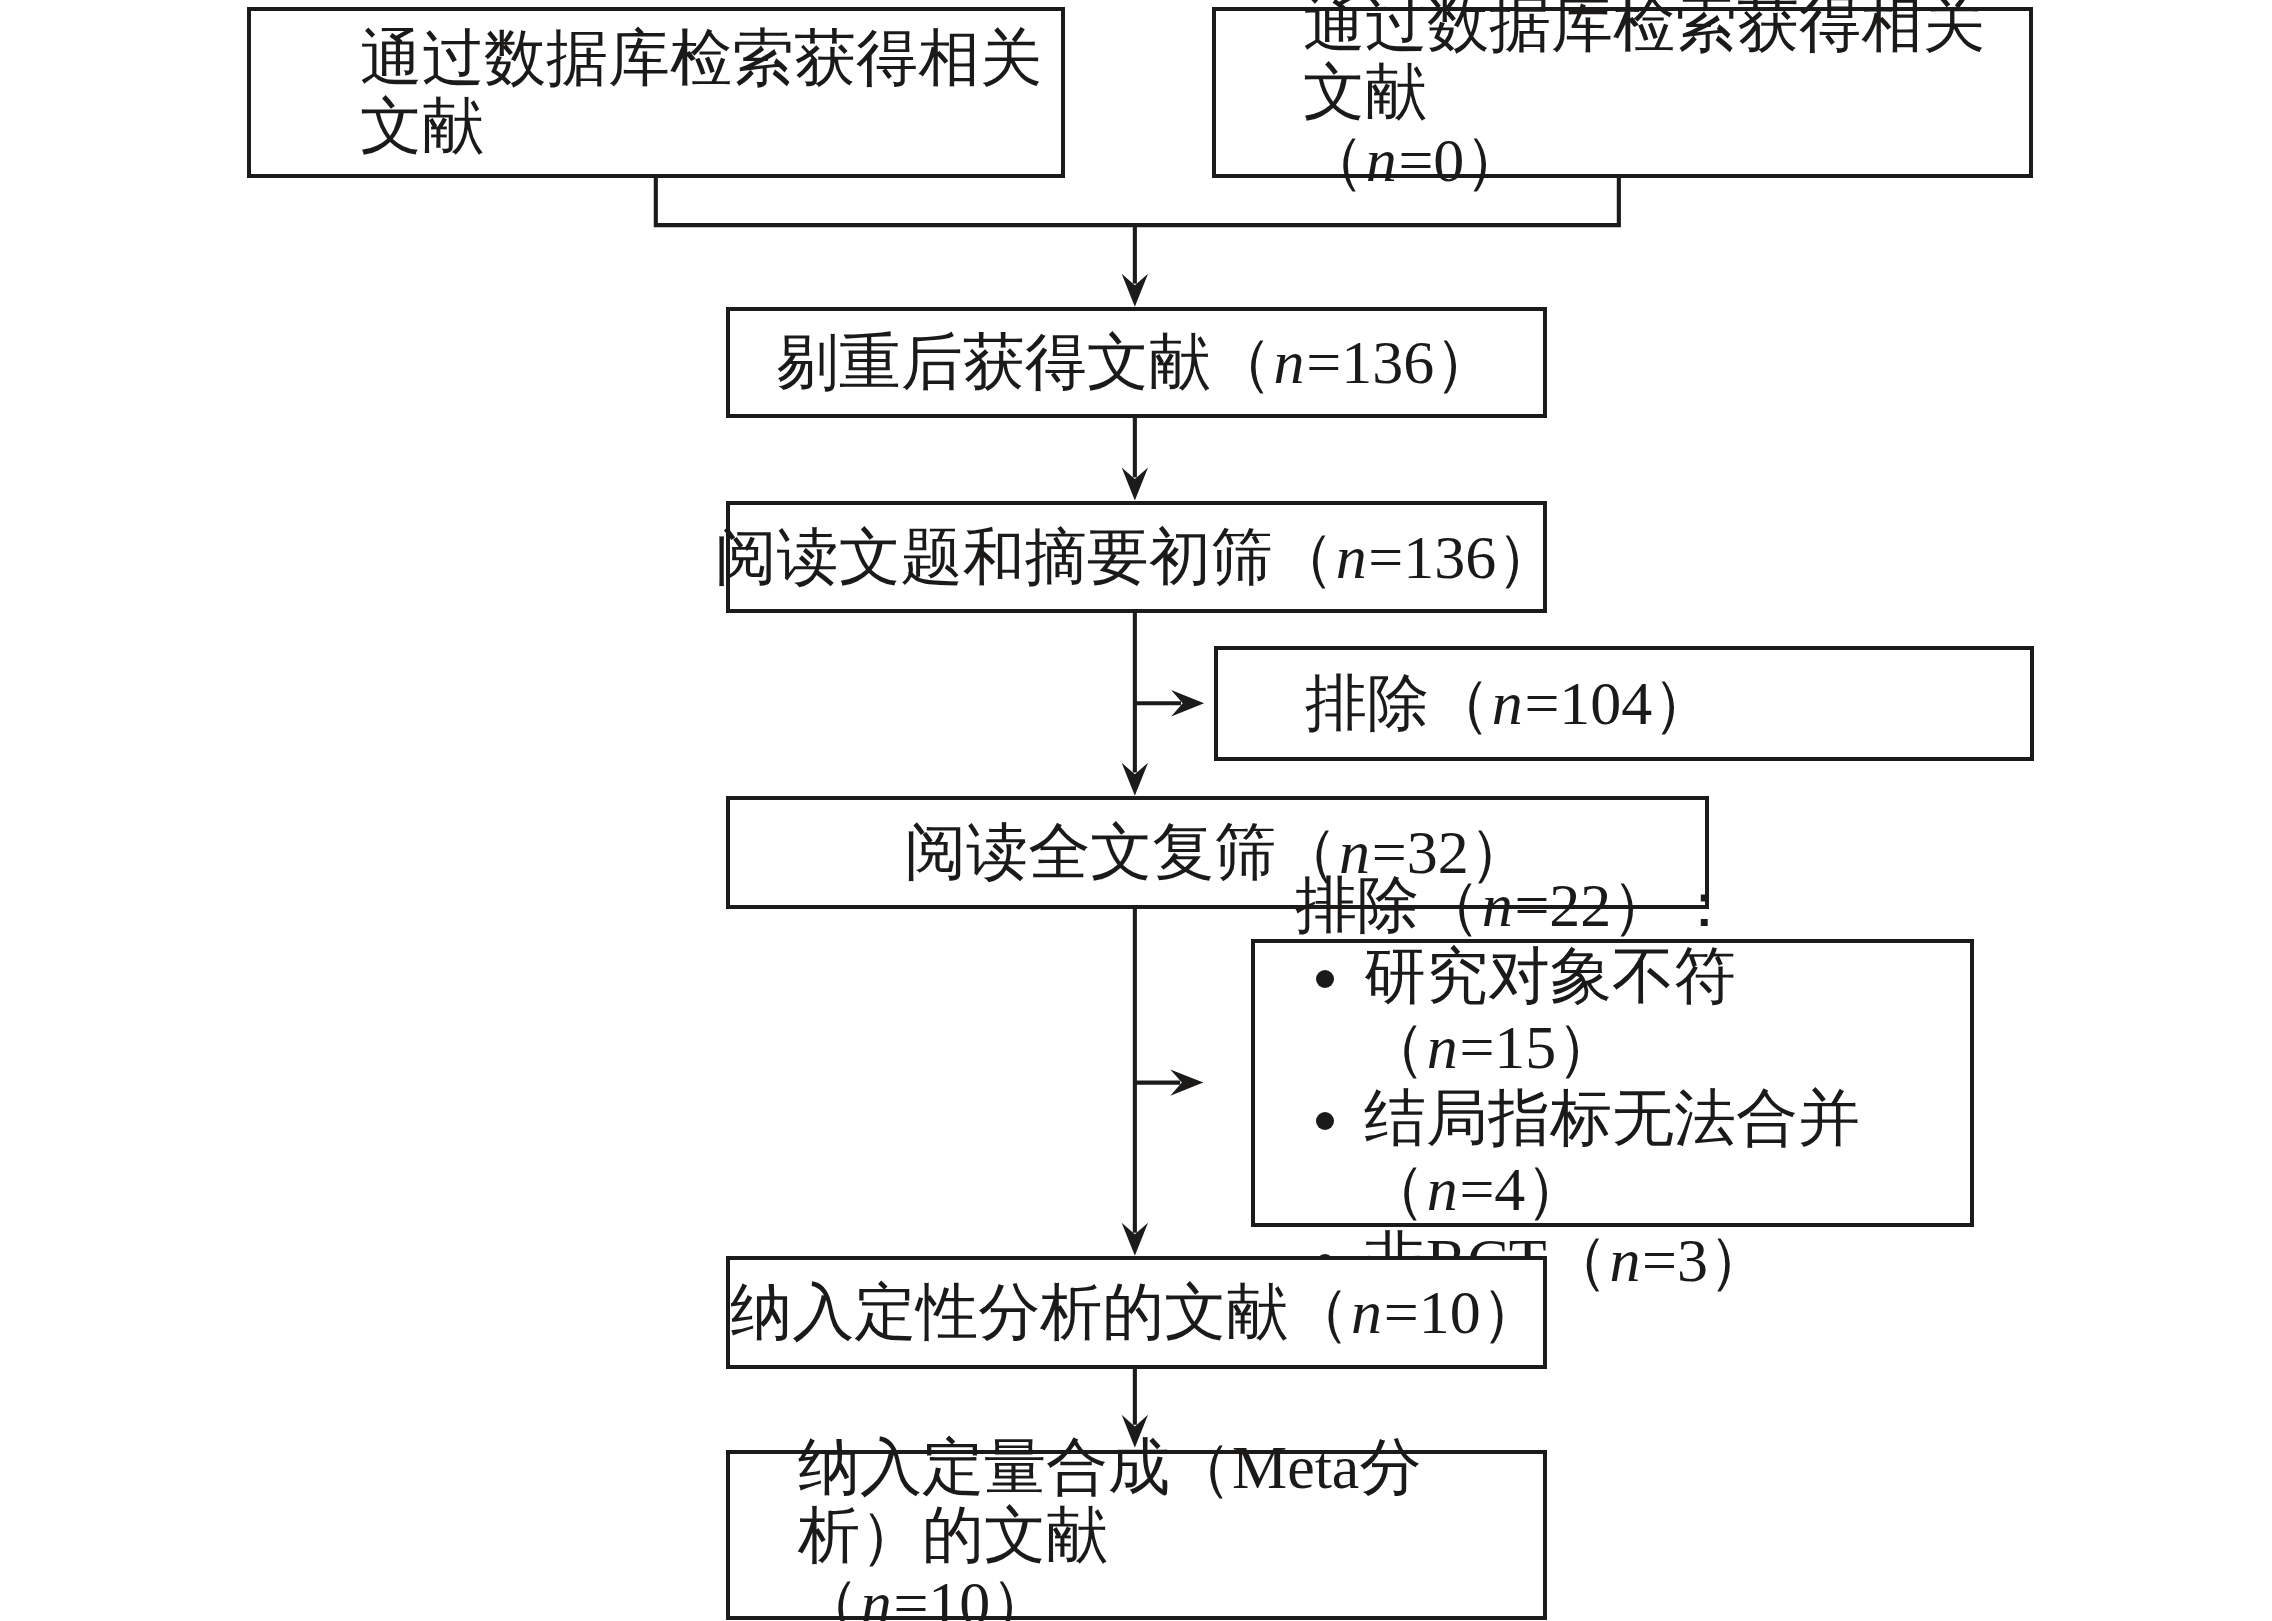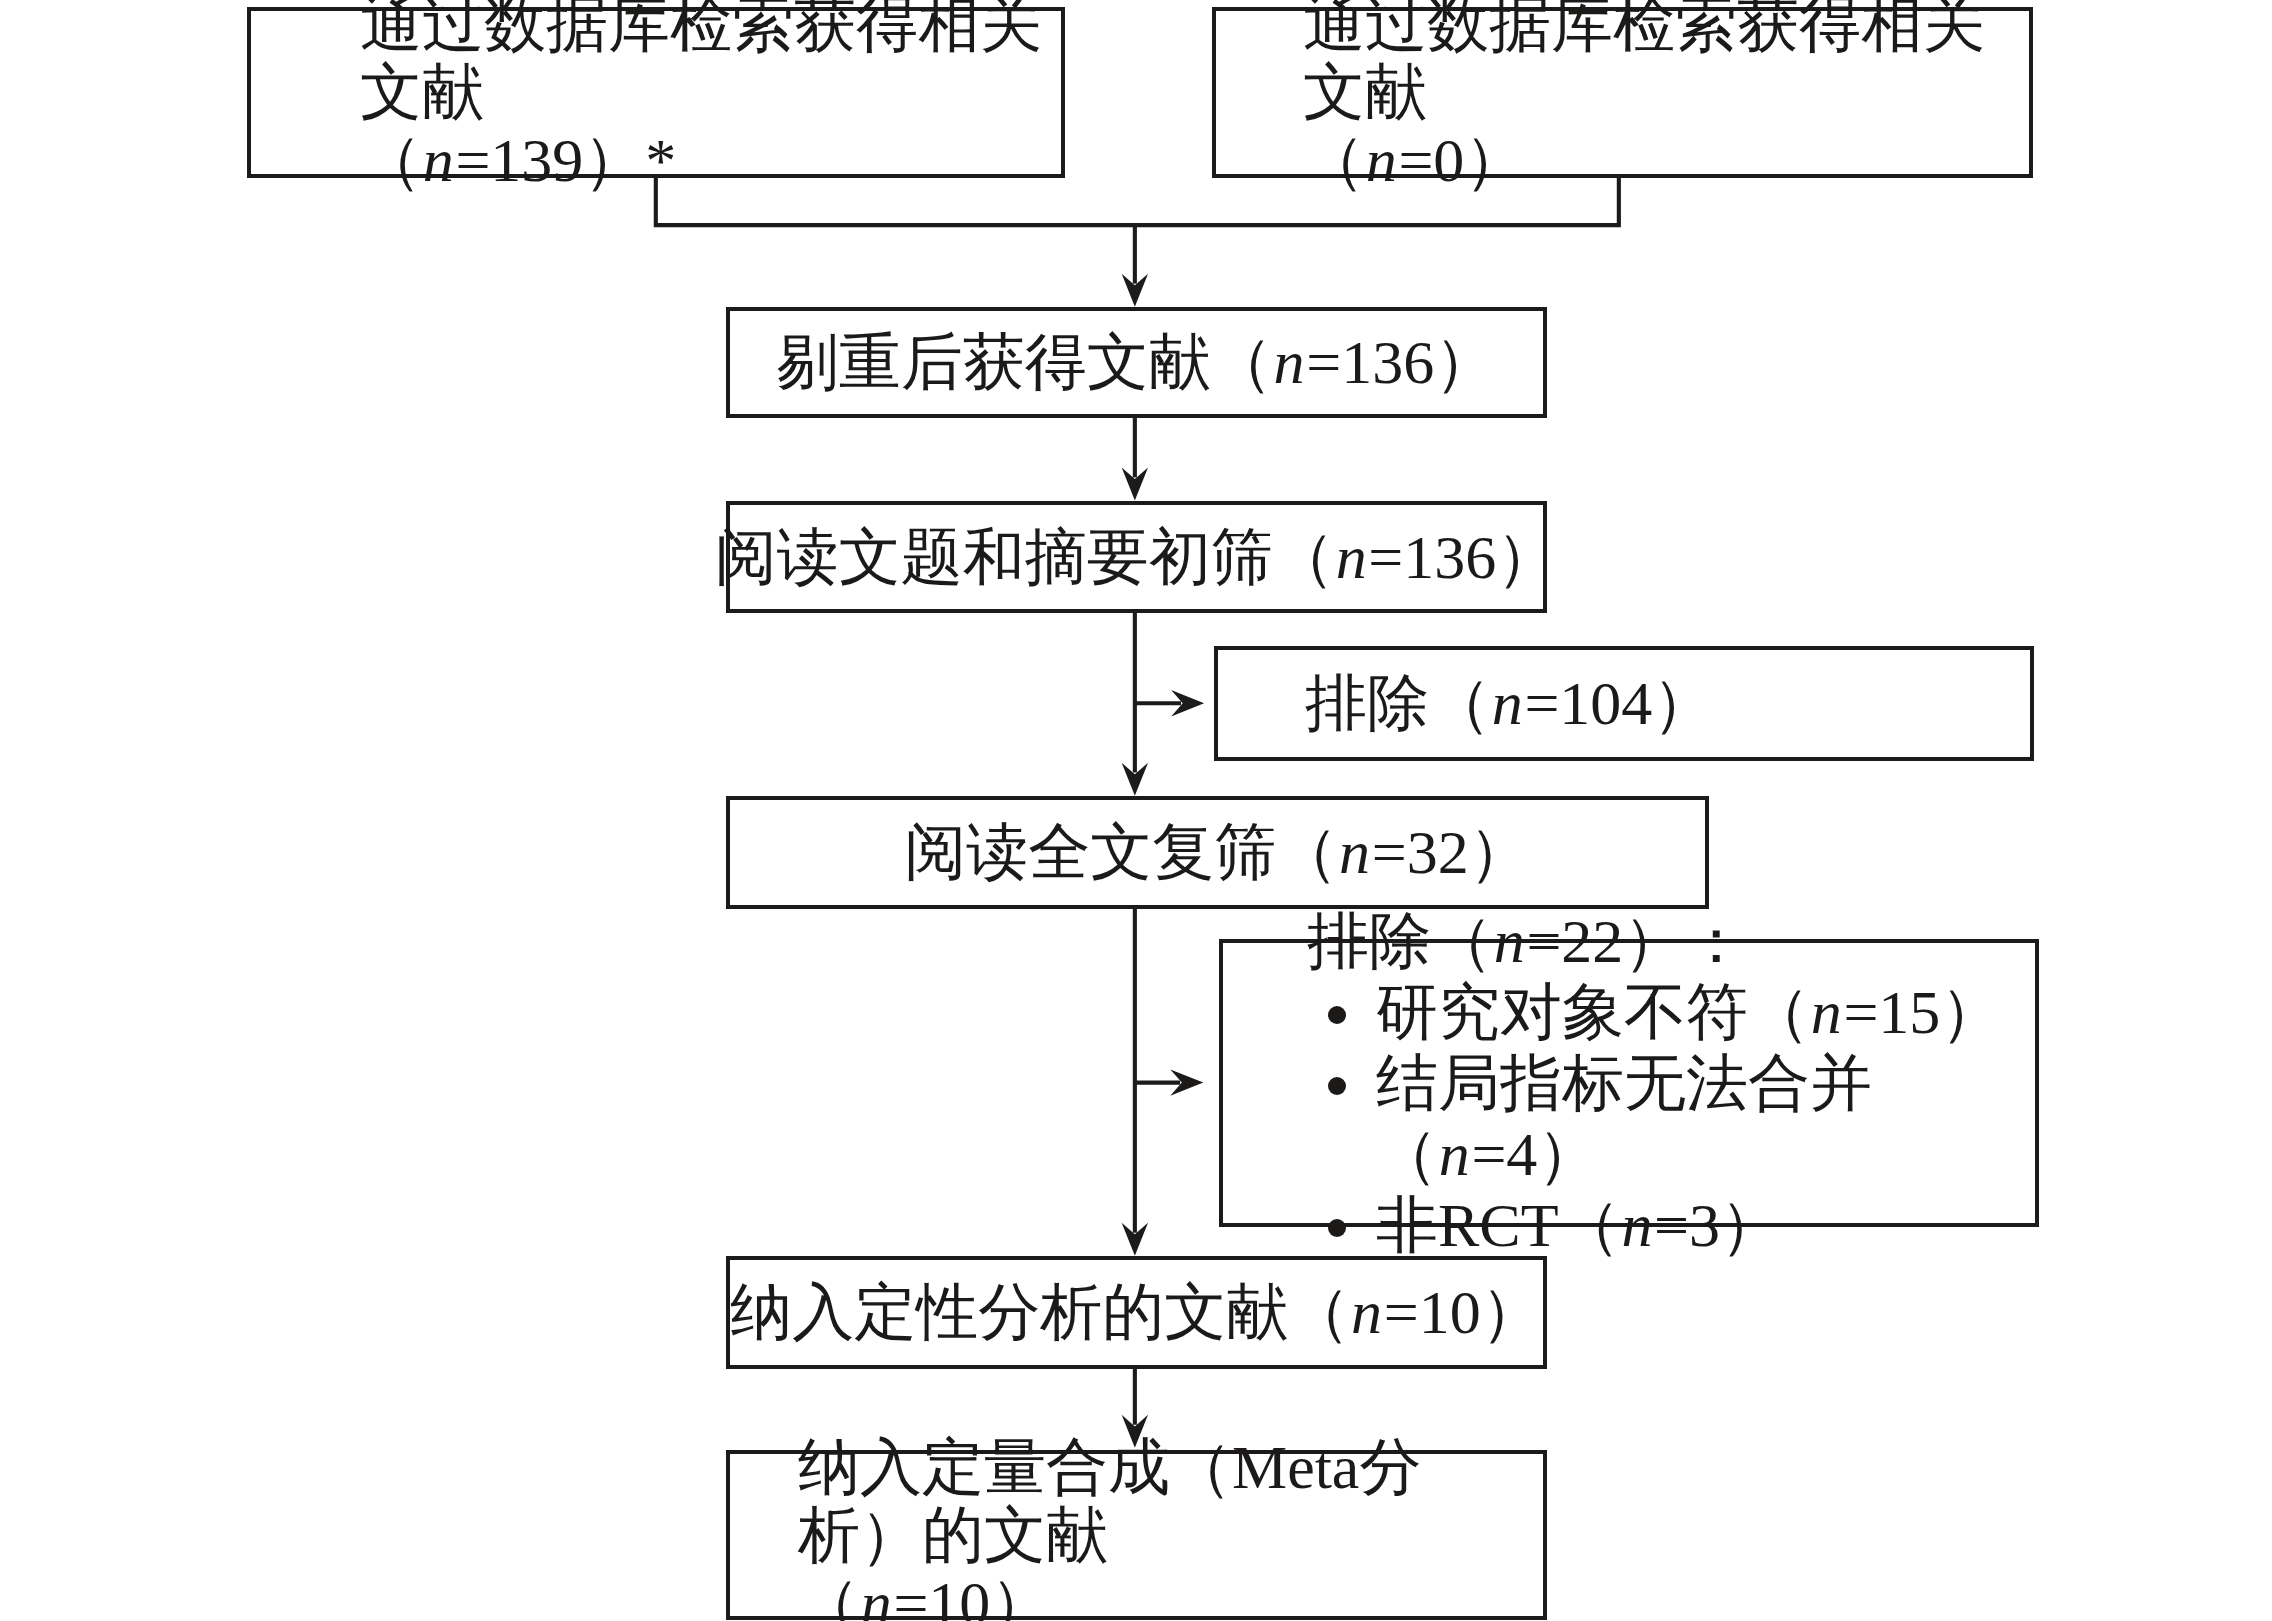--- a/index.html
+++ b/index.html
@@ -116,21 +116,20 @@
 
     <g>
       <line x1="1376" y1="1660" x2="1376" y2="1728"></line>
       <polygon points="1360,1716 1376,1730 1392,1716 1376,1756"></polygon>
     </g>
   </svg>
 
   <div class="box" style="left:247px; top:6.6px; width:818px; height:171px;">
     <div class="lines" style="padding-left:109px;">
       <div>通过数据库检索获得相关文献</div>
-      <div>（<i class="var">n</i>=139）*</div>
     </div>
   </div>
 
   <div class="box" style="left:1212px; top:6.6px; width:821px; height:171px;">
     <div class="lines" style="padding-left:87px;">
       <div>通过数据库检索获得相关文献</div>
       <div>（<i class="var">n</i>=0）</div>
     </div>
   </div>
 
@@ -143,21 +142,21 @@
   </div>
 
   <div class="box" style="left:1214px; top:646px; width:820px; height:115px;">
     <div class="single" style="padding-left:55px;margin-left:32px;">排除（<i class="var">n</i>=104）</div>
   </div>
 
   <div class="box center" style="left:726px; top:796px; width:983px; height:113px;">
     <div class="single">阅读全文复筛（<i class="var">n</i>=32）</div>
   </div>
 
-  <div class="box" style="left:1219px; top:939px; width:820px; height:288px;padding-left:44px;">
+  <div class="box" style="left:1251px; top:939px; width:723px; height:288px;">
     <div class="excl-block" style="padding-left:40px;">
       <div>排除（<i class="var">n</i>=22）：</div>
       <ul class="excl-list">
         <li>研究对象不符（<i class="var">n</i>=15）</li>
         <li>结局指标无法合并（<i class="var">n</i>=4）</li>
         <li>非RCT（<i class="var">n</i>=3）</li>
       </ul>
     </div>
   </div>
 

